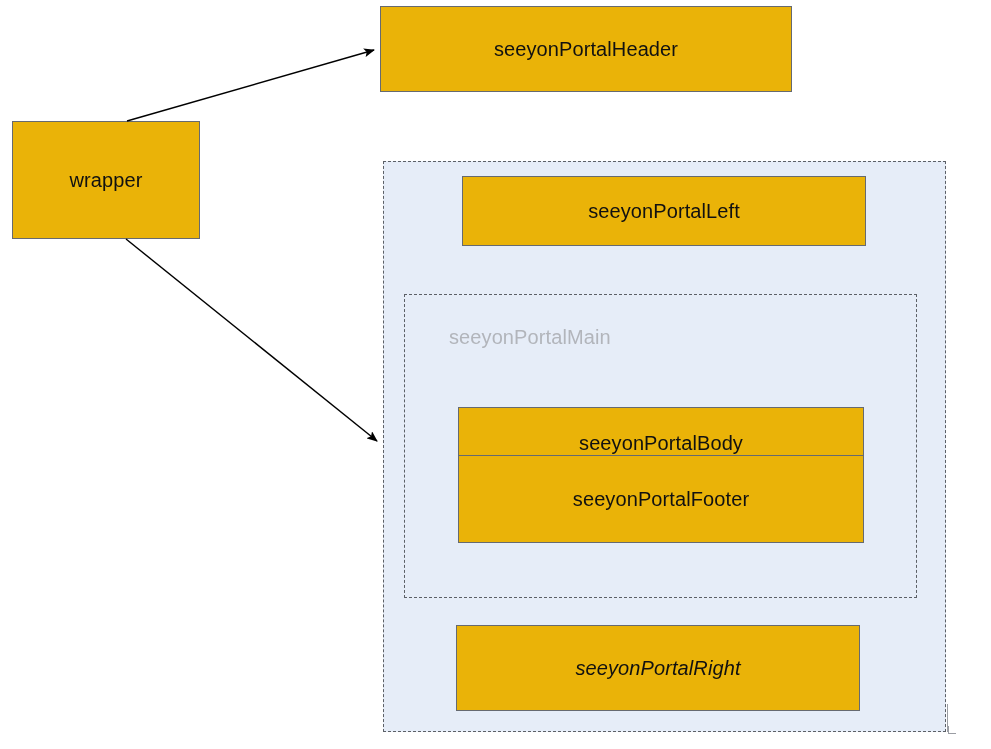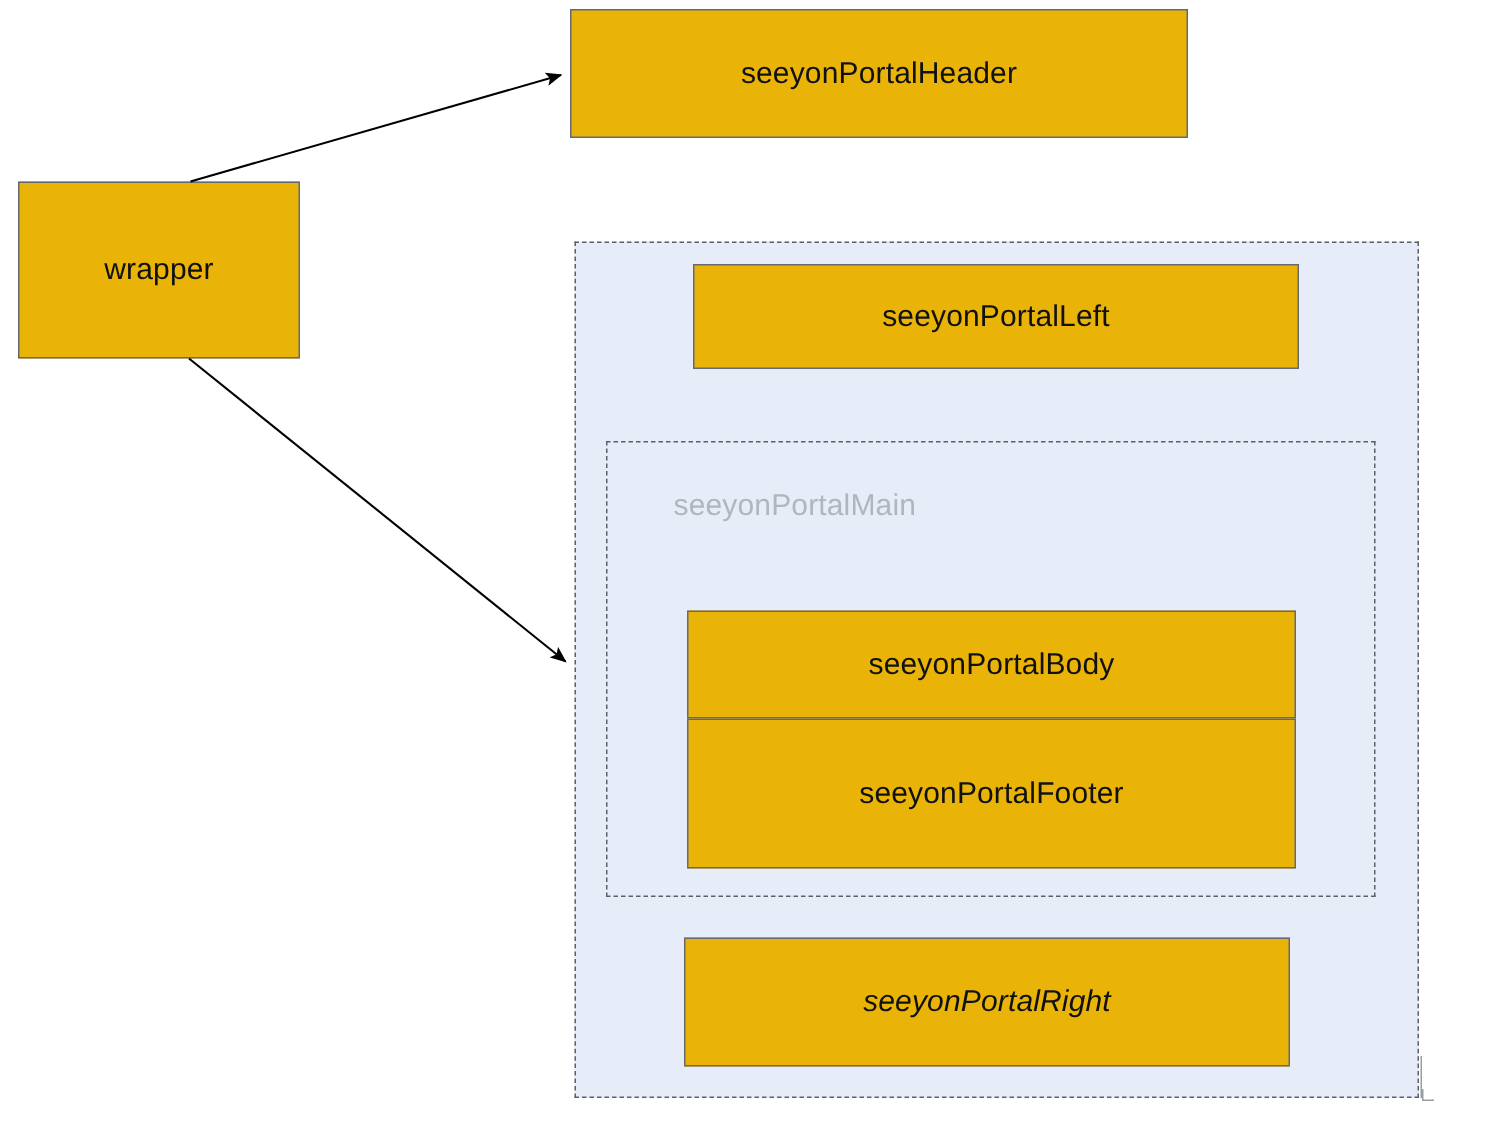--- a/index.html
+++ b/index.html
@@ -61,21 +61,21 @@
   
   #wrapper-node      { left: 12px;  top: 121px; width: 188px; height: 118px; }
   #header-node       { left: 380px; top: 6px;   width: 412px; height: 86px;  }
 
   #outer-group       { left: 383px; top: 161px; width: 563px; height: 571px; }
   #inner-group       { left: 404px; top: 294px; width: 513px; height: 304px; }
   #inner-group-label { left: 449px; top: 326px; }
 
   #left-node         { left: 462px; top: 176px; width: 404px; height: 70px; }
   #body-node         { left: 458px; top: 375px; width: 406px; height: 72px; margin-top: 32px; }
-  #footer-node       { left: 458px; top: 479px; width: 406px; height: 100px; }
+  #footer-node       { left: 458px; top: 455px; width: 406px; height: 88px; }
   #right-node        { left: 456px; top: 625px; width: 404px; height: 86px; font-style: italic; }
 
   
   #edges {
     position: absolute;
     left: 0;
     top: 0;
     width: 991px;
     height: 749px;
     pointer-events: none;

